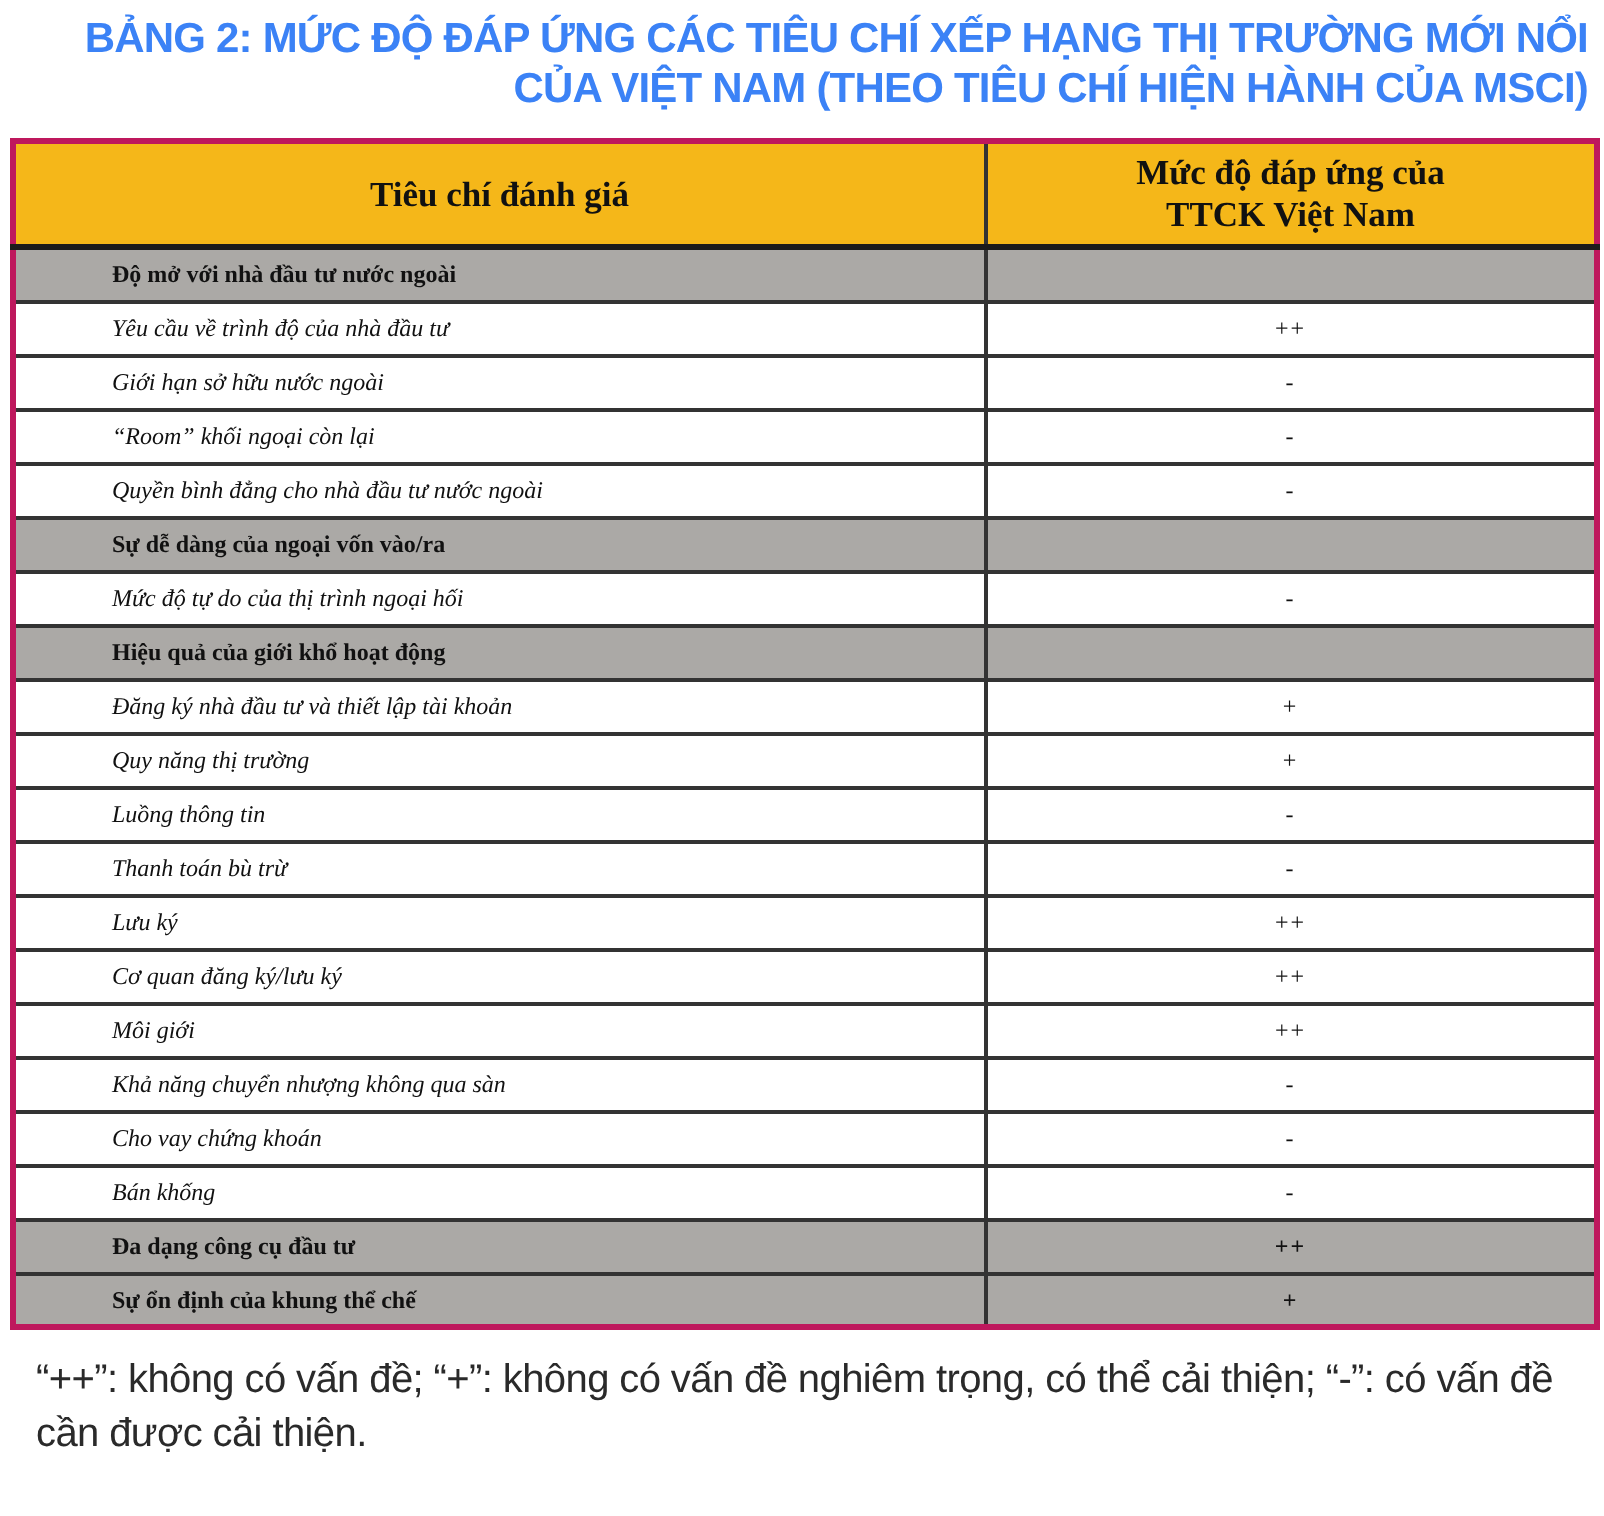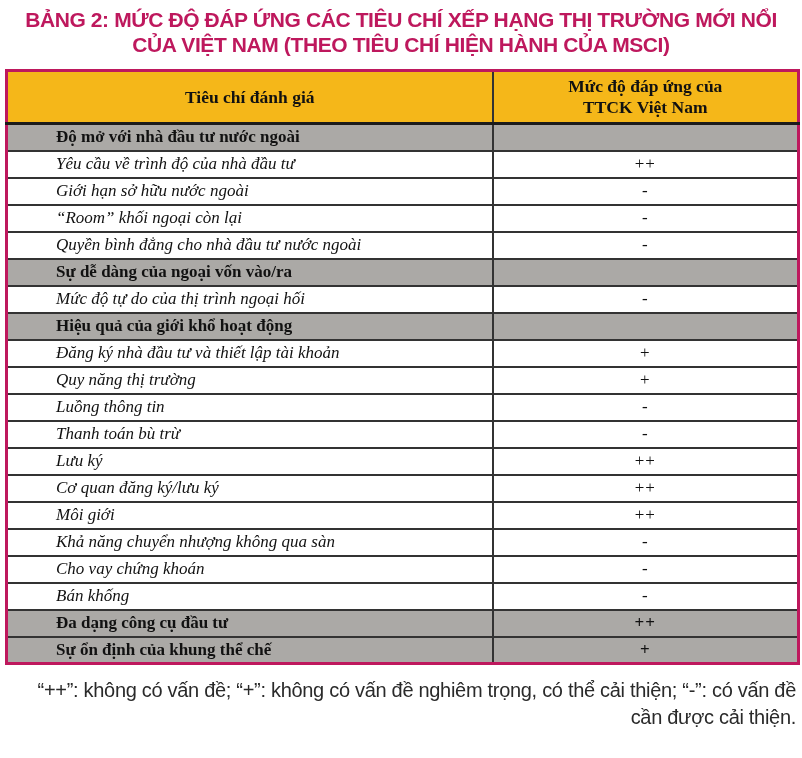--- a/index.html
+++ b/index.html
@@ -8,22 +8,22 @@
     background: #ffffff;
     font-family: "Liberation Serif", serif;
   }
   body { height: 758px; overflow: hidden; }
 
   .page-title {
     font-family: "Liberation Sans", sans-serif;
     font-weight: bold;
     font-size: 21px;
     line-height: 25px;
-    color: #be185d;
-    text-align: center;
+    color: #3b82f6;
+    text-align: right;
     letter-spacing: -0.4px;
     margin: 7px 8px 8px 8px;
     white-space: pre-line;
   }
 
   table.rating-table {
     width: 792px;
     margin: 12px 5px;
     border-collapse: collapse;
     table-layout: fixed;
@@ -42,34 +42,33 @@
     font-family: "Liberation Serif", serif;
     font-weight: bold;
     font-size: 17.5px;
     line-height: 21px;
     text-align: center;
     padding: 4px 4px;
     white-space: pre-line;
     border-bottom: 3px solid #1b1b1b;
   }
 
-  .rating-table td { height: 27px; font-size: 17px; line-height: 20px; }
+  .rating-table td { height: 27px; font-size: 12px; line-height: 20px; }
   .rating-table td.label { padding: 2px 6px 2px 48px; }
   .rating-table td.value { text-align: center; padding: 2px 4px; letter-spacing: 1px; }
 
   tr.item td.label { font-style: italic; }
   tr.section td { background: #aba9a6; font-weight: bold; }
   tr.section td.label { font-style: normal; }
 
   .legend {
     font-family: "Liberation Sans", sans-serif;
     font-size: 20px;
     line-height: 27px;
     color: #2a2a2a;
-    text-align: right;
     letter-spacing: -0.3px;
     margin: 9px 6px 0 18px;
   }
 </style>
 </head>
 <body>
 
 <div class="page-title">BẢNG 2: MỨC ĐỘ ĐÁP ỨNG CÁC TIÊU CHÍ XẾP HẠNG THỊ TRƯỜNG MỚI NỔI
 CỦA VIỆT NAM (THEO TIÊU CHÍ HIỆN HÀNH CỦA MSCI)</div>
 

